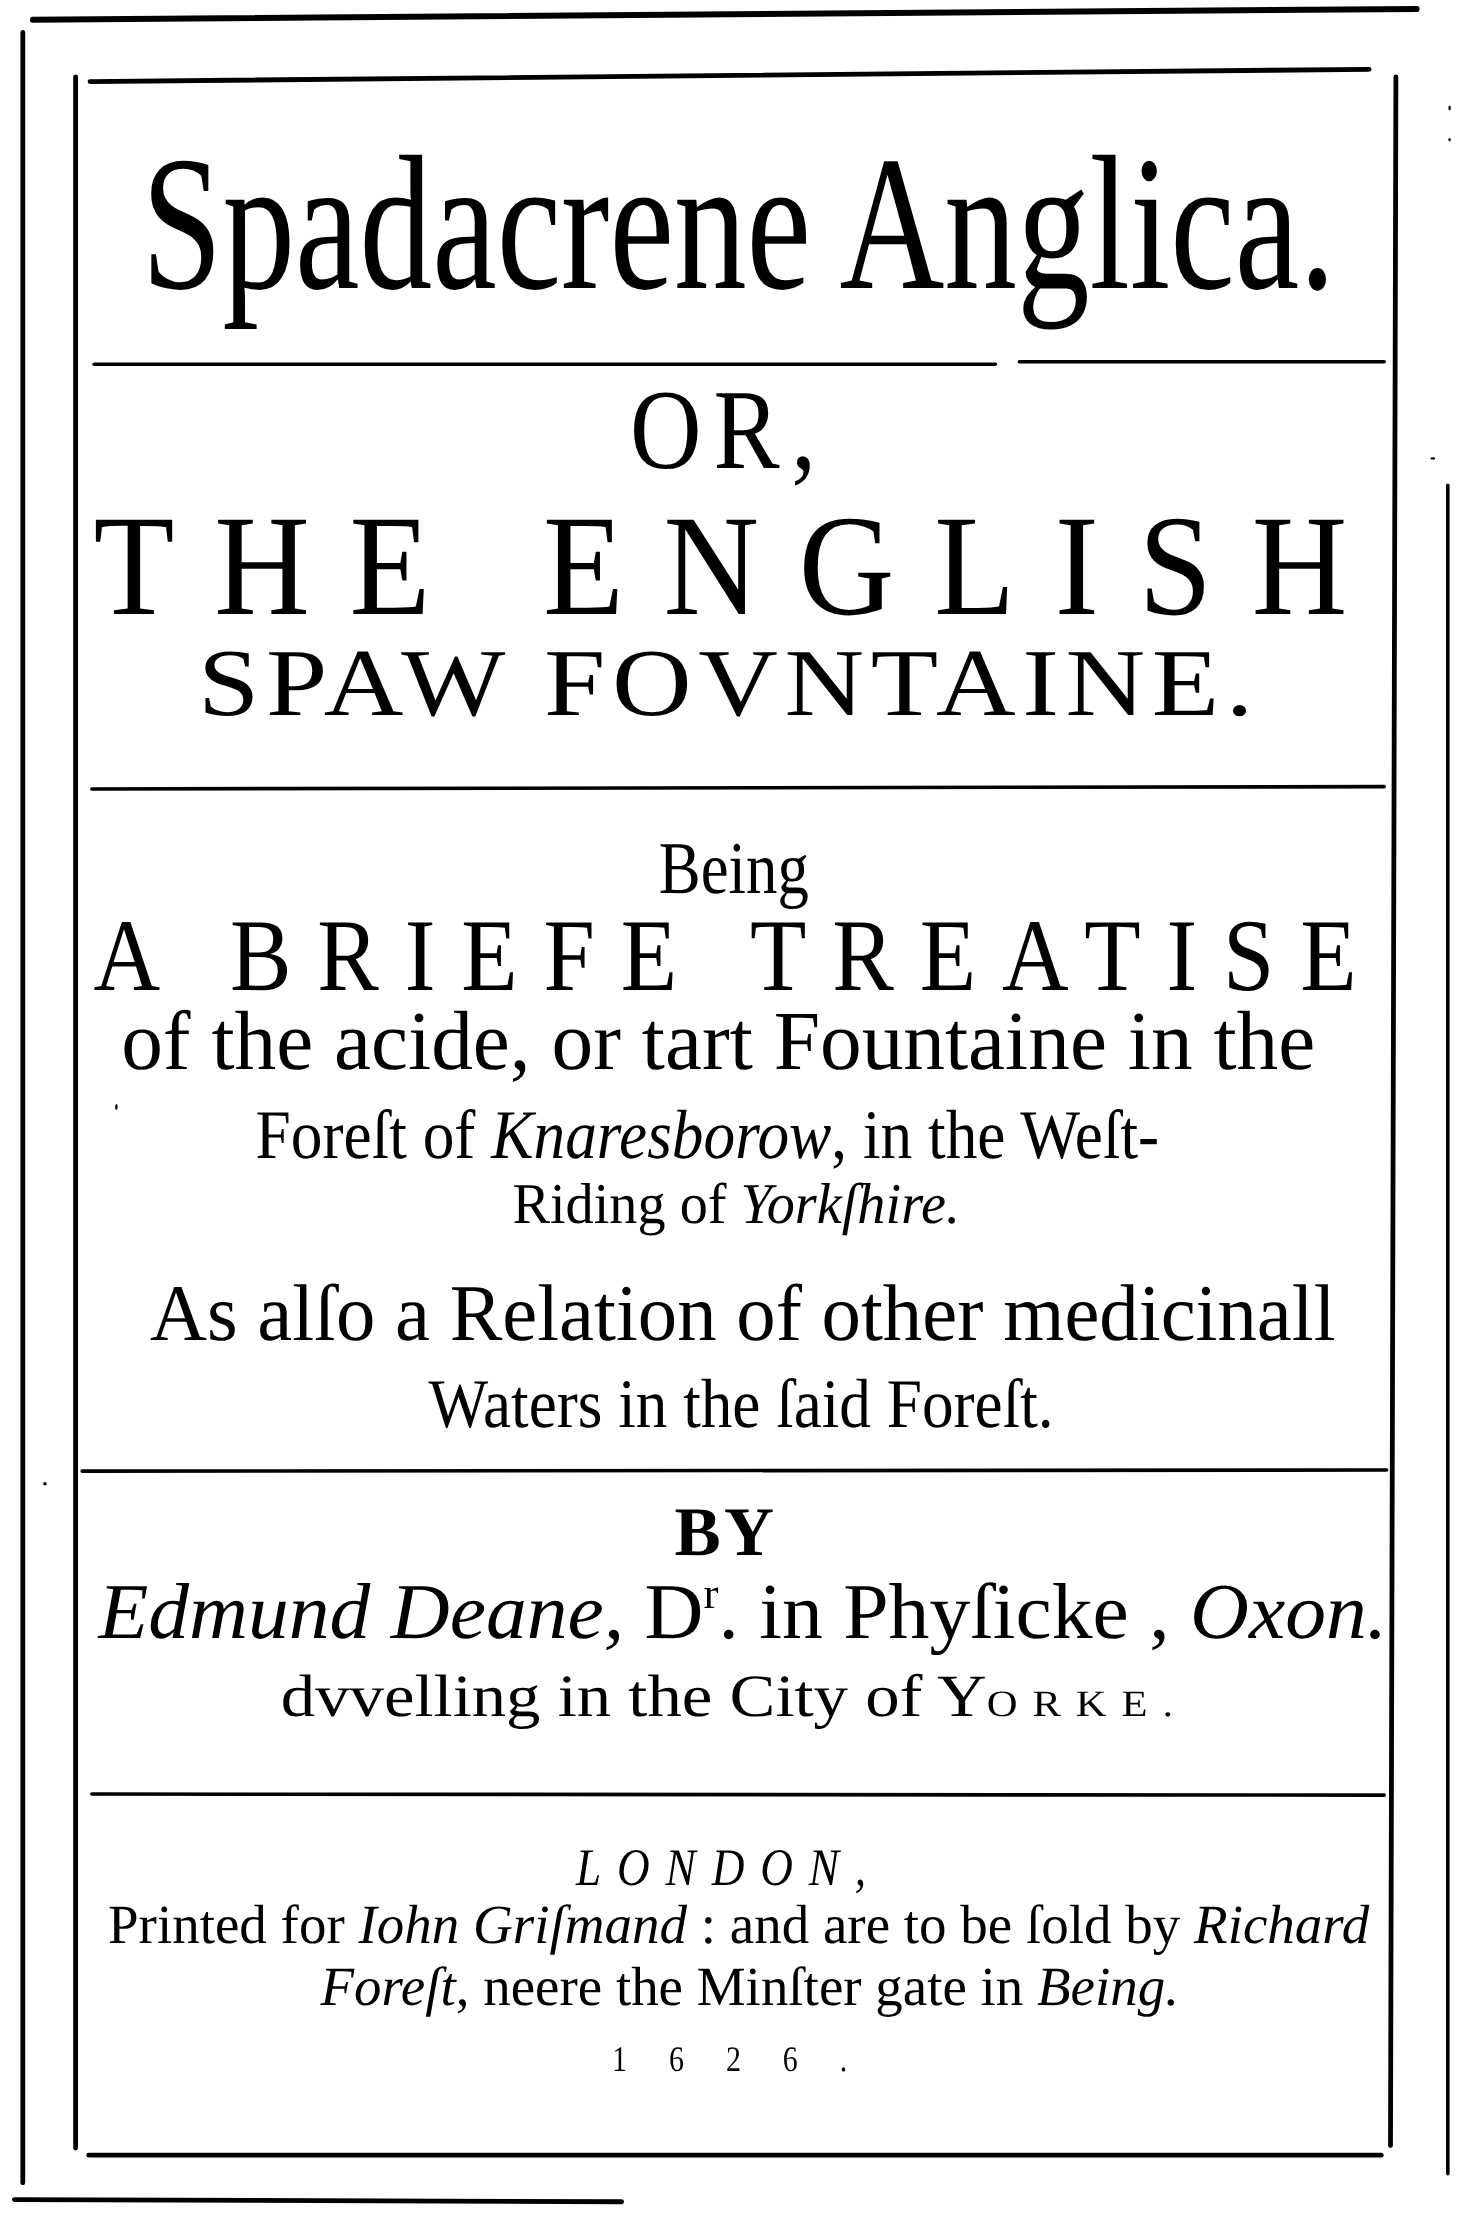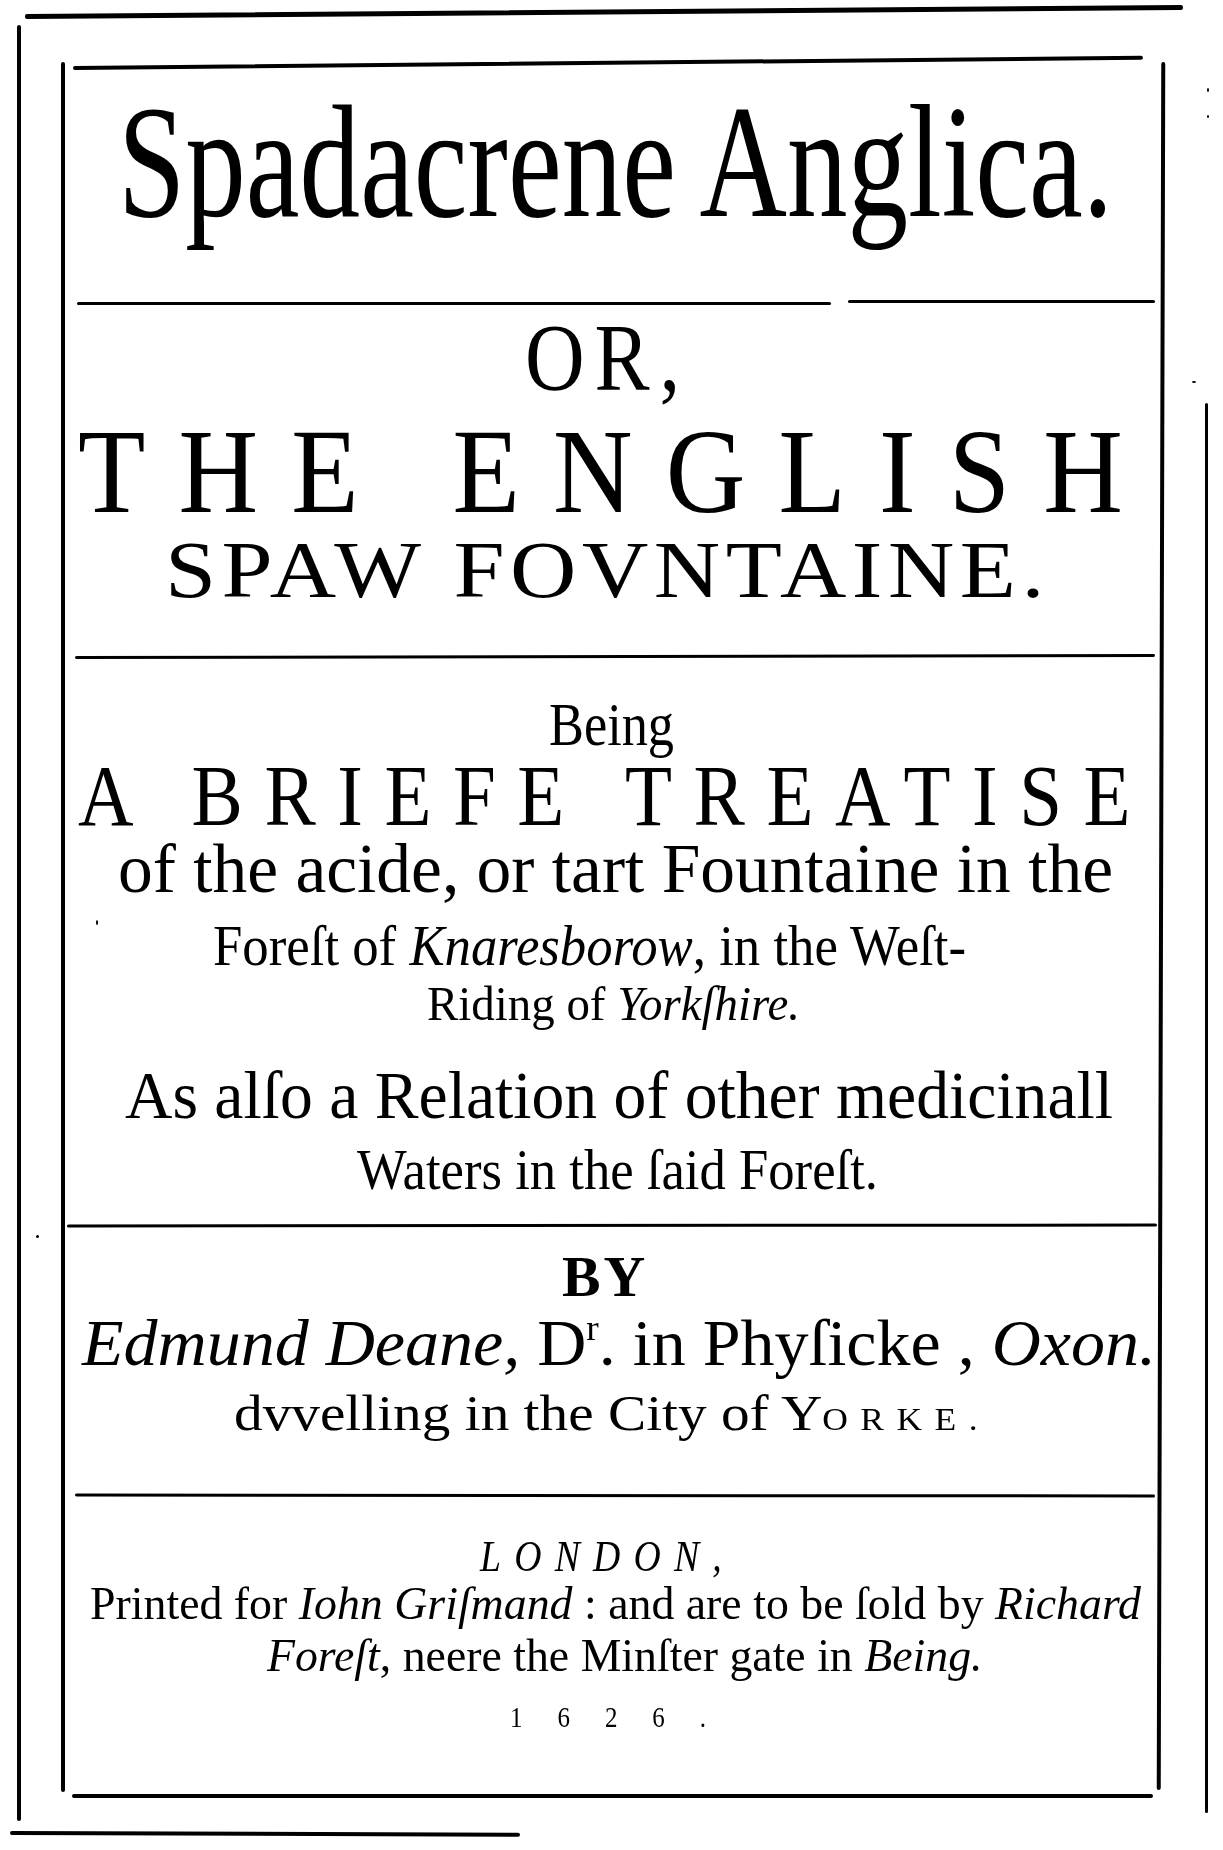--- a/index.html
+++ b/index.html
@@ -61,27 +61,27 @@
   }
   .line > .fit {
     display: inline-block;
     white-space: nowrap;
     transform-origin: left top;
   }
   .it { font-style: italic; }
   .sup { font-size: 0.55em; vertical-align: 0.7em; }
   .sc-small { font-size: 0.62em; letter-spacing: 0.35em; }
 
-  .l-title    { left: 118px; width: 995px;  top: 82px;   font-size: 160px; }
+  .l-title    { left: 118px; width: 995px;  top: 106px;   font-size: 160px; }
   .l-or       { left: 525px; width: 165px;  top: 311px;  font-size: 95px; letter-spacing: 0.12em; text-align: center; }
   .l-english  { left: 78px;  width: 1078px; top: 412px;  font-size: 120px; letter-spacing: 0.3em; }
   .l-spaw     { left: 165px; width: 885px;  top: 530px;  font-size: 80px;  letter-spacing: 0.06em; }
   .l-being    { left: 549px; width: 125px;  top: 693px;  font-size: 62px; }
   .l-briefe   { left: 78px;  width: 1074px; top: 753px;  font-size: 86px;  letter-spacing: 0.28em; }
-  .l-acide    { left: 118px; width: 995px;  top: 834px;  font-size: 70px; }
+  .l-acide    { left: 101px; width: 995px;  top: 834px;  font-size: 70px; }
   .l-forest   { left: 213px; width: 753px;  top: 917px;  font-size: 58px; }
   .l-riding   { left: 427px; width: 373px;  top: 980px;  font-size: 48px; }
   .l-asalso   { left: 125px; width: 988px;  top: 1062px; font-size: 67px; }
   .l-waters   { left: 357px; width: 521px;  top: 1141px; font-size: 58px; }
   .l-by       { left: 562px; width: 86px;   top: 1248px; font-size: 58px; letter-spacing: 0.05em; }
   .l-author   { left: 82px;  width: 1074px; top: 1310px; font-size: 66px; }
   .l-dwelling { left: 234px; width: 756px;  top: 1388px; font-size: 50px; }
   .l-london   { left: 480px; width: 255px;  top: 1535px; font-size: 44px; letter-spacing: 0.35em; }
   .l-printed  { left: 90px;  width: 1051px; top: 1581px; font-size: 46px; }
   .l-foster   { left: 267px; width: 713px;  top: 1633px; font-size: 46px; }

